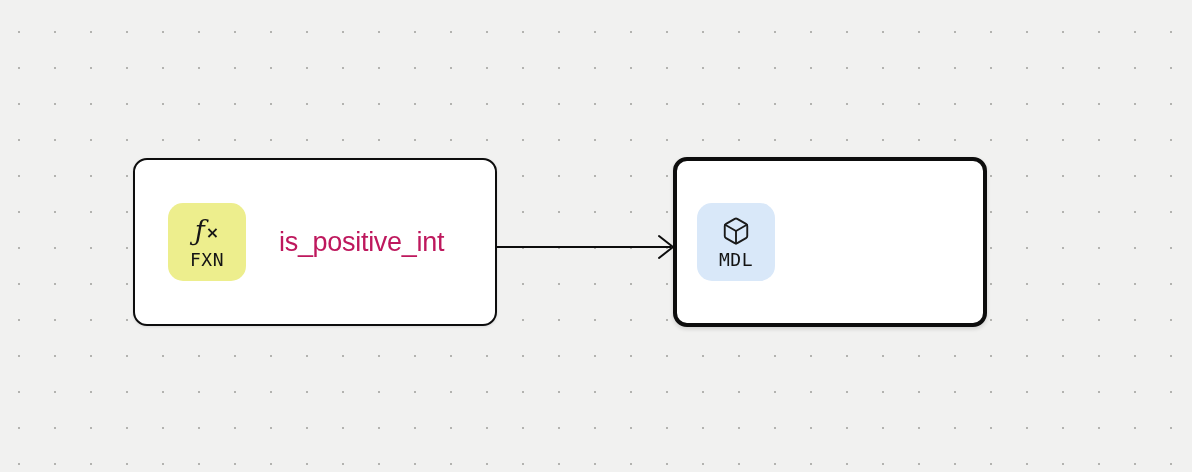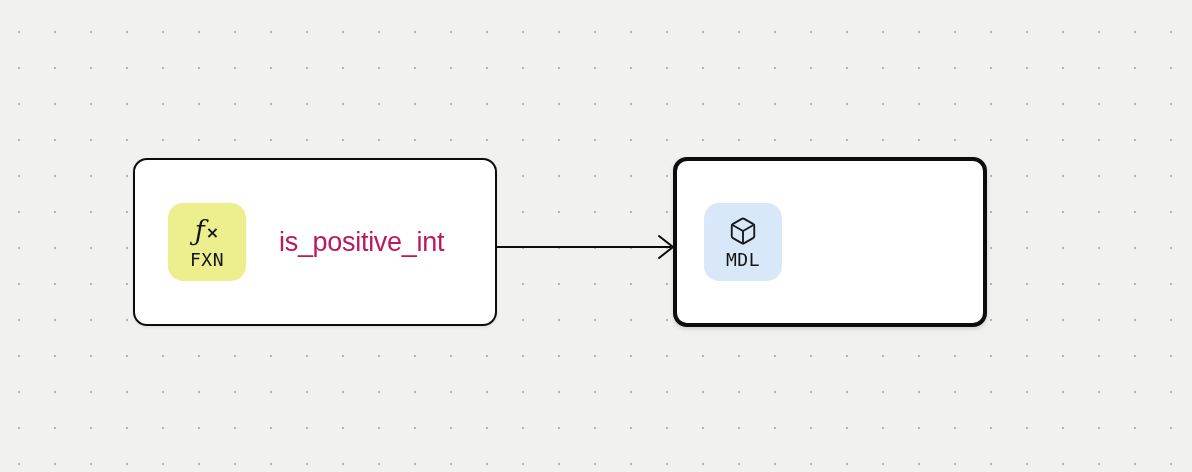--- a/index.html
+++ b/index.html
@@ -26,21 +26,21 @@
     border: 2px solid #0d0d0d;
     border-radius: 14px;
     display: flex;
     align-items: center;
     padding-left: 33px;
     gap: 33px;
     box-shadow: 0 1px 3px rgba(0,0,0,0.10);
   }
   .node.selected {
     border-width: 4px;
-    padding-left: 27px;
+    padding-left: 20px;
     box-shadow: 0 2px 4px rgba(0,0,0,0.14);
   }
   .node-fxn {
     left: 133px;
     top: 158px;
     width: 364px;
     height: 168px;
   }
   .node-mdl {
     left: 673px;

